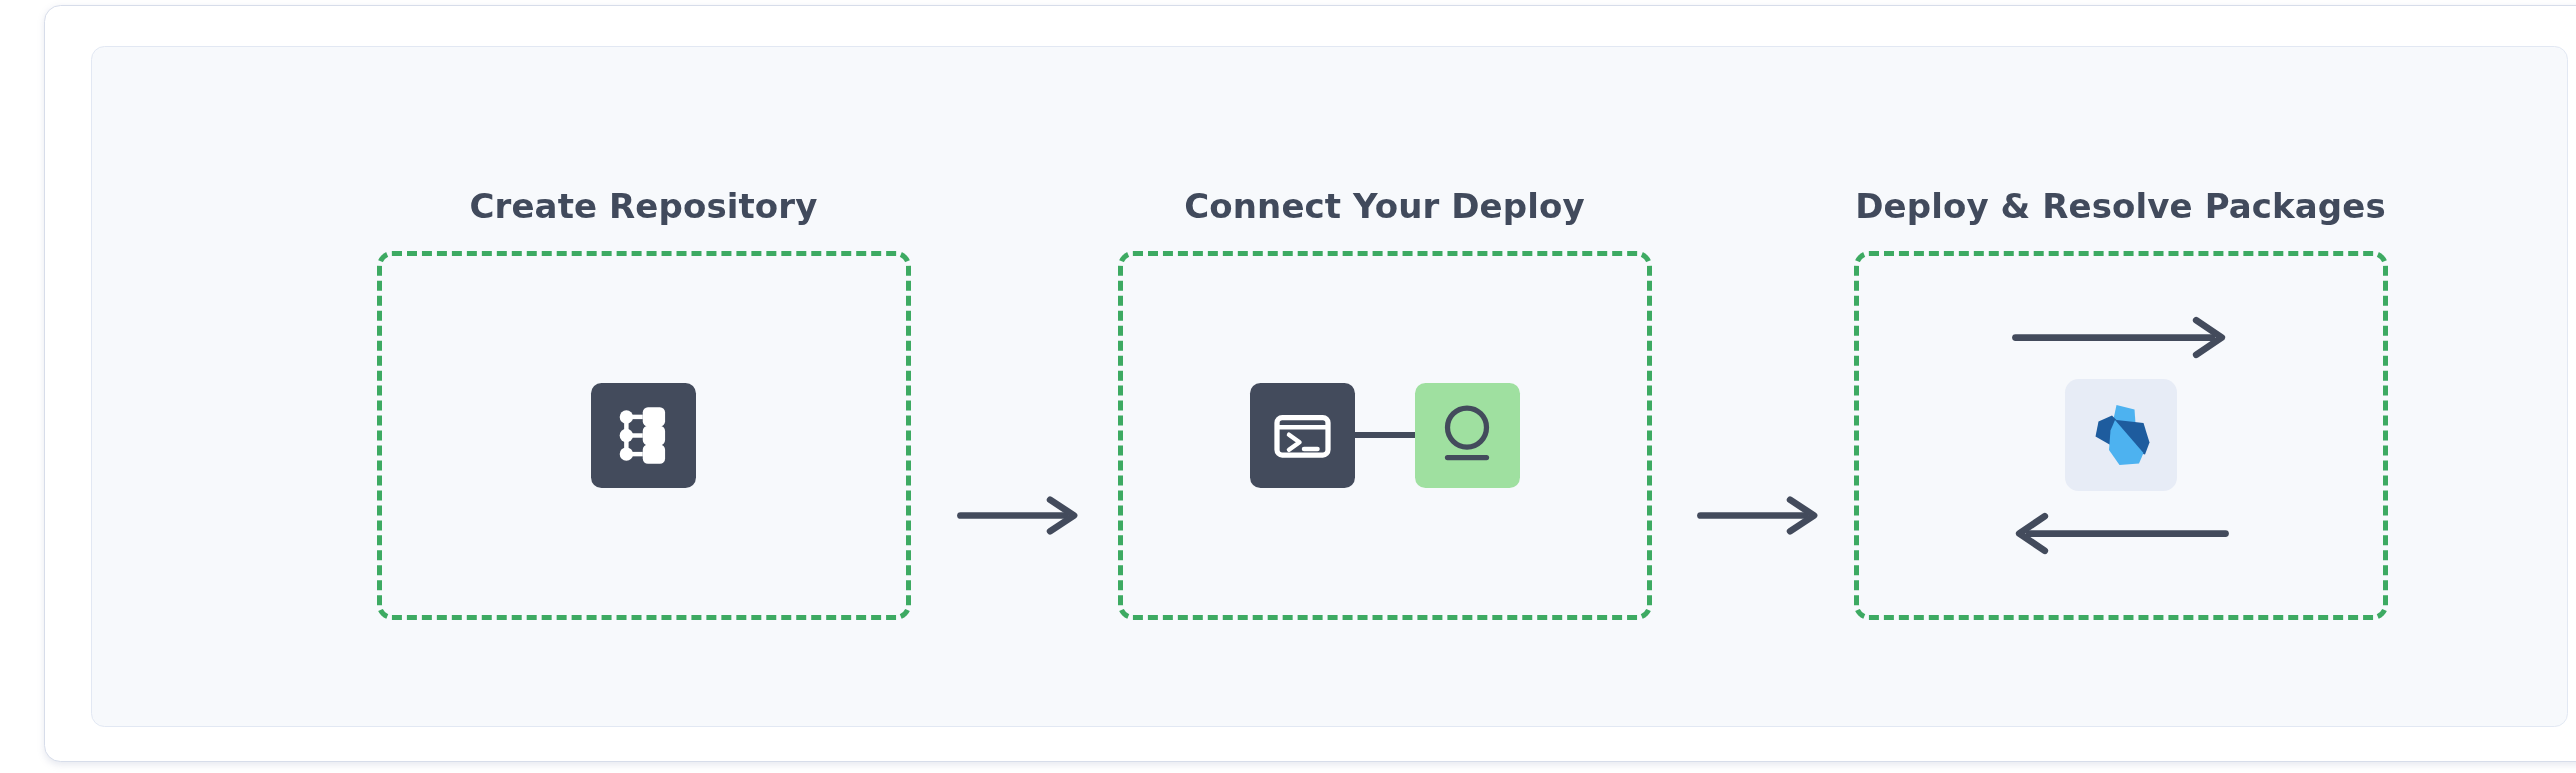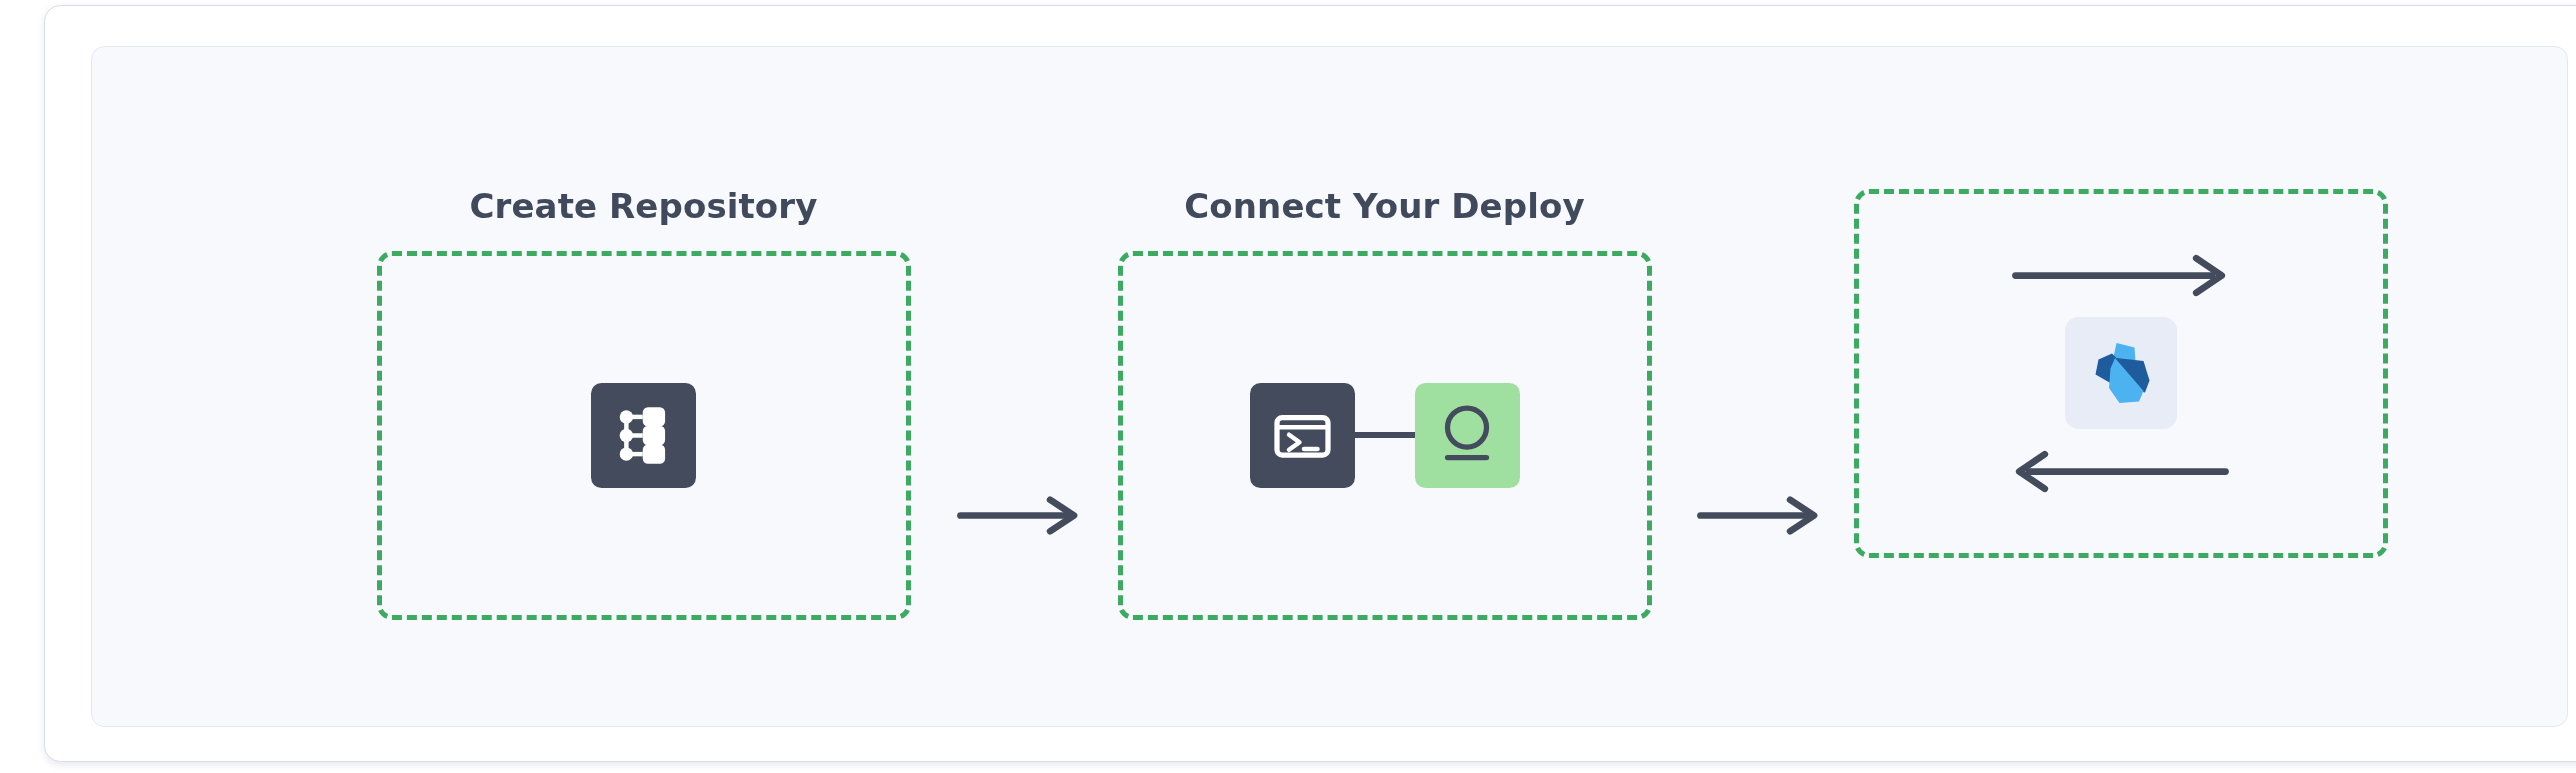--- a/index.html
+++ b/index.html
@@ -206,20 +206,21 @@
                   <path d="M22 78 H74" stroke="#434b5c" stroke-width="7" stroke-linecap="round"></path>
                 </svg>
               </div>
 
             </div>
           </div>
         </div>
       </div>
 
       <div class="step step-3">
+        <div class="step-title">Deploy &amp; Resolve Packages</div>
         <div class="dashed-box">
           <div class="box-center">
             <div class="stack">
 
               <div class="arrow-wide">
                 <svg width="219" height="45" viewBox="0 0 292 60">
                   <path d="M6 30 H268" stroke="#434b5c" stroke-width="9" stroke-linecap="round"></path>
                   <path d="M247 7 L281 30 L247 53" stroke="#434b5c" stroke-width="9" fill="none" stroke-linecap="round" stroke-linejoin="round"></path>
                 </svg>
               </div>

